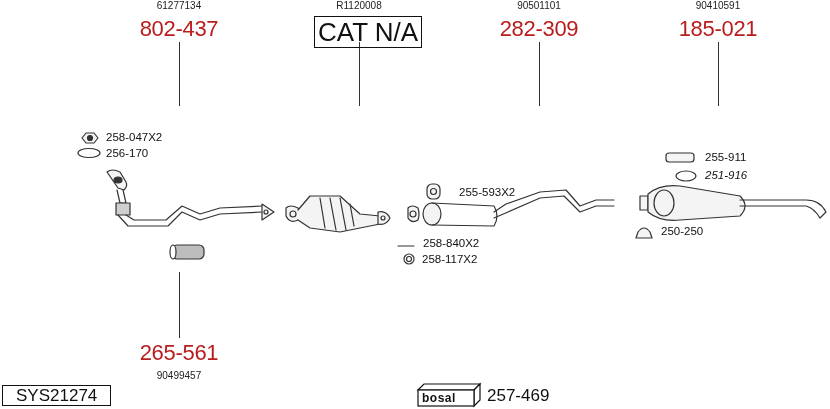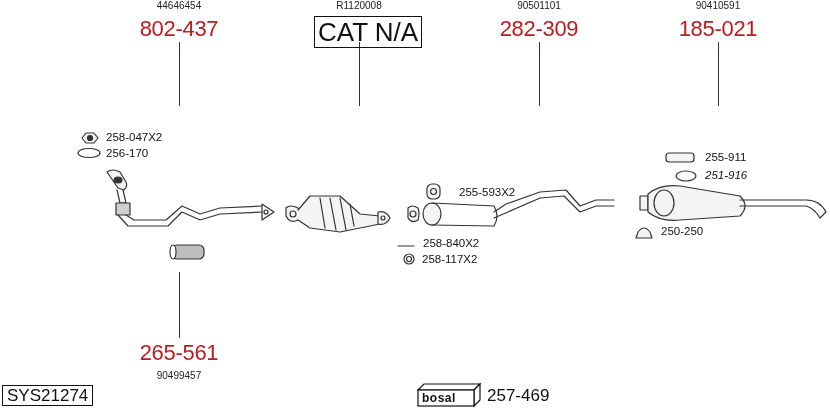--- a/index.html
+++ b/index.html
@@ -4,21 +4,21 @@
 <style>
   html, body { margin:0; padding:0; background:#ffffff; }
   body { width:830px; height:409px; position:relative; overflow:hidden; font-family:"Liberation Sans", sans-serif; color:#111; }
   .abs { position:absolute; }
   .oe { font-size:10px; color:#222; text-align:center; width:120px; }
   .pn { font-size:22px; color:#b91c1c; text-align:center; width:140px; letter-spacing:-0.3px; }
   .box { border:1px solid #111; padding:0 3px; line-height:22px; }
   .small-label { font-size:11.5px; color:#111; white-space:nowrap; }
   .vline { position:absolute; width:1px; background:#333; }
   svg.diagram { position:absolute; left:0; top:0; }
-  .sys { font-size:17px; border:1px solid #111; padding:0 4px; line-height:20px; }
+  .sys { font-size:17px; border:1px solid #111; padding:0 13px; line-height:20px; }
   .kit { font-size:17px; }
 </style>
 </head>
 <body>
 
 <svg class="diagram" width="830" height="409" viewBox="0 0 830 409">
   <g fill="none" stroke="#333" stroke-width="1.2" stroke-linejoin="round" stroke-linecap="round">
 
     <g>
       <path d="M107 172 Q112 168 120 172 L126 182 Q128 186 124 190 L118 188 Z" fill="#f4f4f4"></path>
@@ -96,21 +96,21 @@
     <rect x="418" y="390" width="56" height="16" fill="#fff"></rect>
   </g>
 </svg>
 
 <div class="vline" style="left:179px;top:42px;height:64px;"></div>
 <div class="vline" style="left:359px;top:42px;height:64px;"></div>
 <div class="vline" style="left:539px;top:42px;height:64px;"></div>
 <div class="vline" style="left:718px;top:42px;height:64px;"></div>
 <div class="vline" style="left:179px;top:272px;height:66px;"></div>
 
-<div class="abs oe" style="left:119px;top:0px;">44646454</div>
+<div class="abs oe" style="left:119px;top:0px;">61277134</div>
 <div class="abs oe" style="left:299px;top:0px;">R1120008</div>
 <div class="abs oe" style="left:479px;top:0px;">90501101</div>
 <div class="abs oe" style="left:658px;top:0px;">90410591</div>
 
 <div class="abs pn" style="left:109px;top:16px;">802-437</div>
 <div class="abs" style="left:314px;top:17px;font-size:26px;"><span class="box">CAT N/A</span></div>
 <div class="abs pn" style="left:469px;top:16px;">282-309</div>
 <div class="abs pn" style="left:648px;top:16px;">185-021</div>
 
 <div class="abs pn" style="left:109px;top:340px;">265-561</div>

